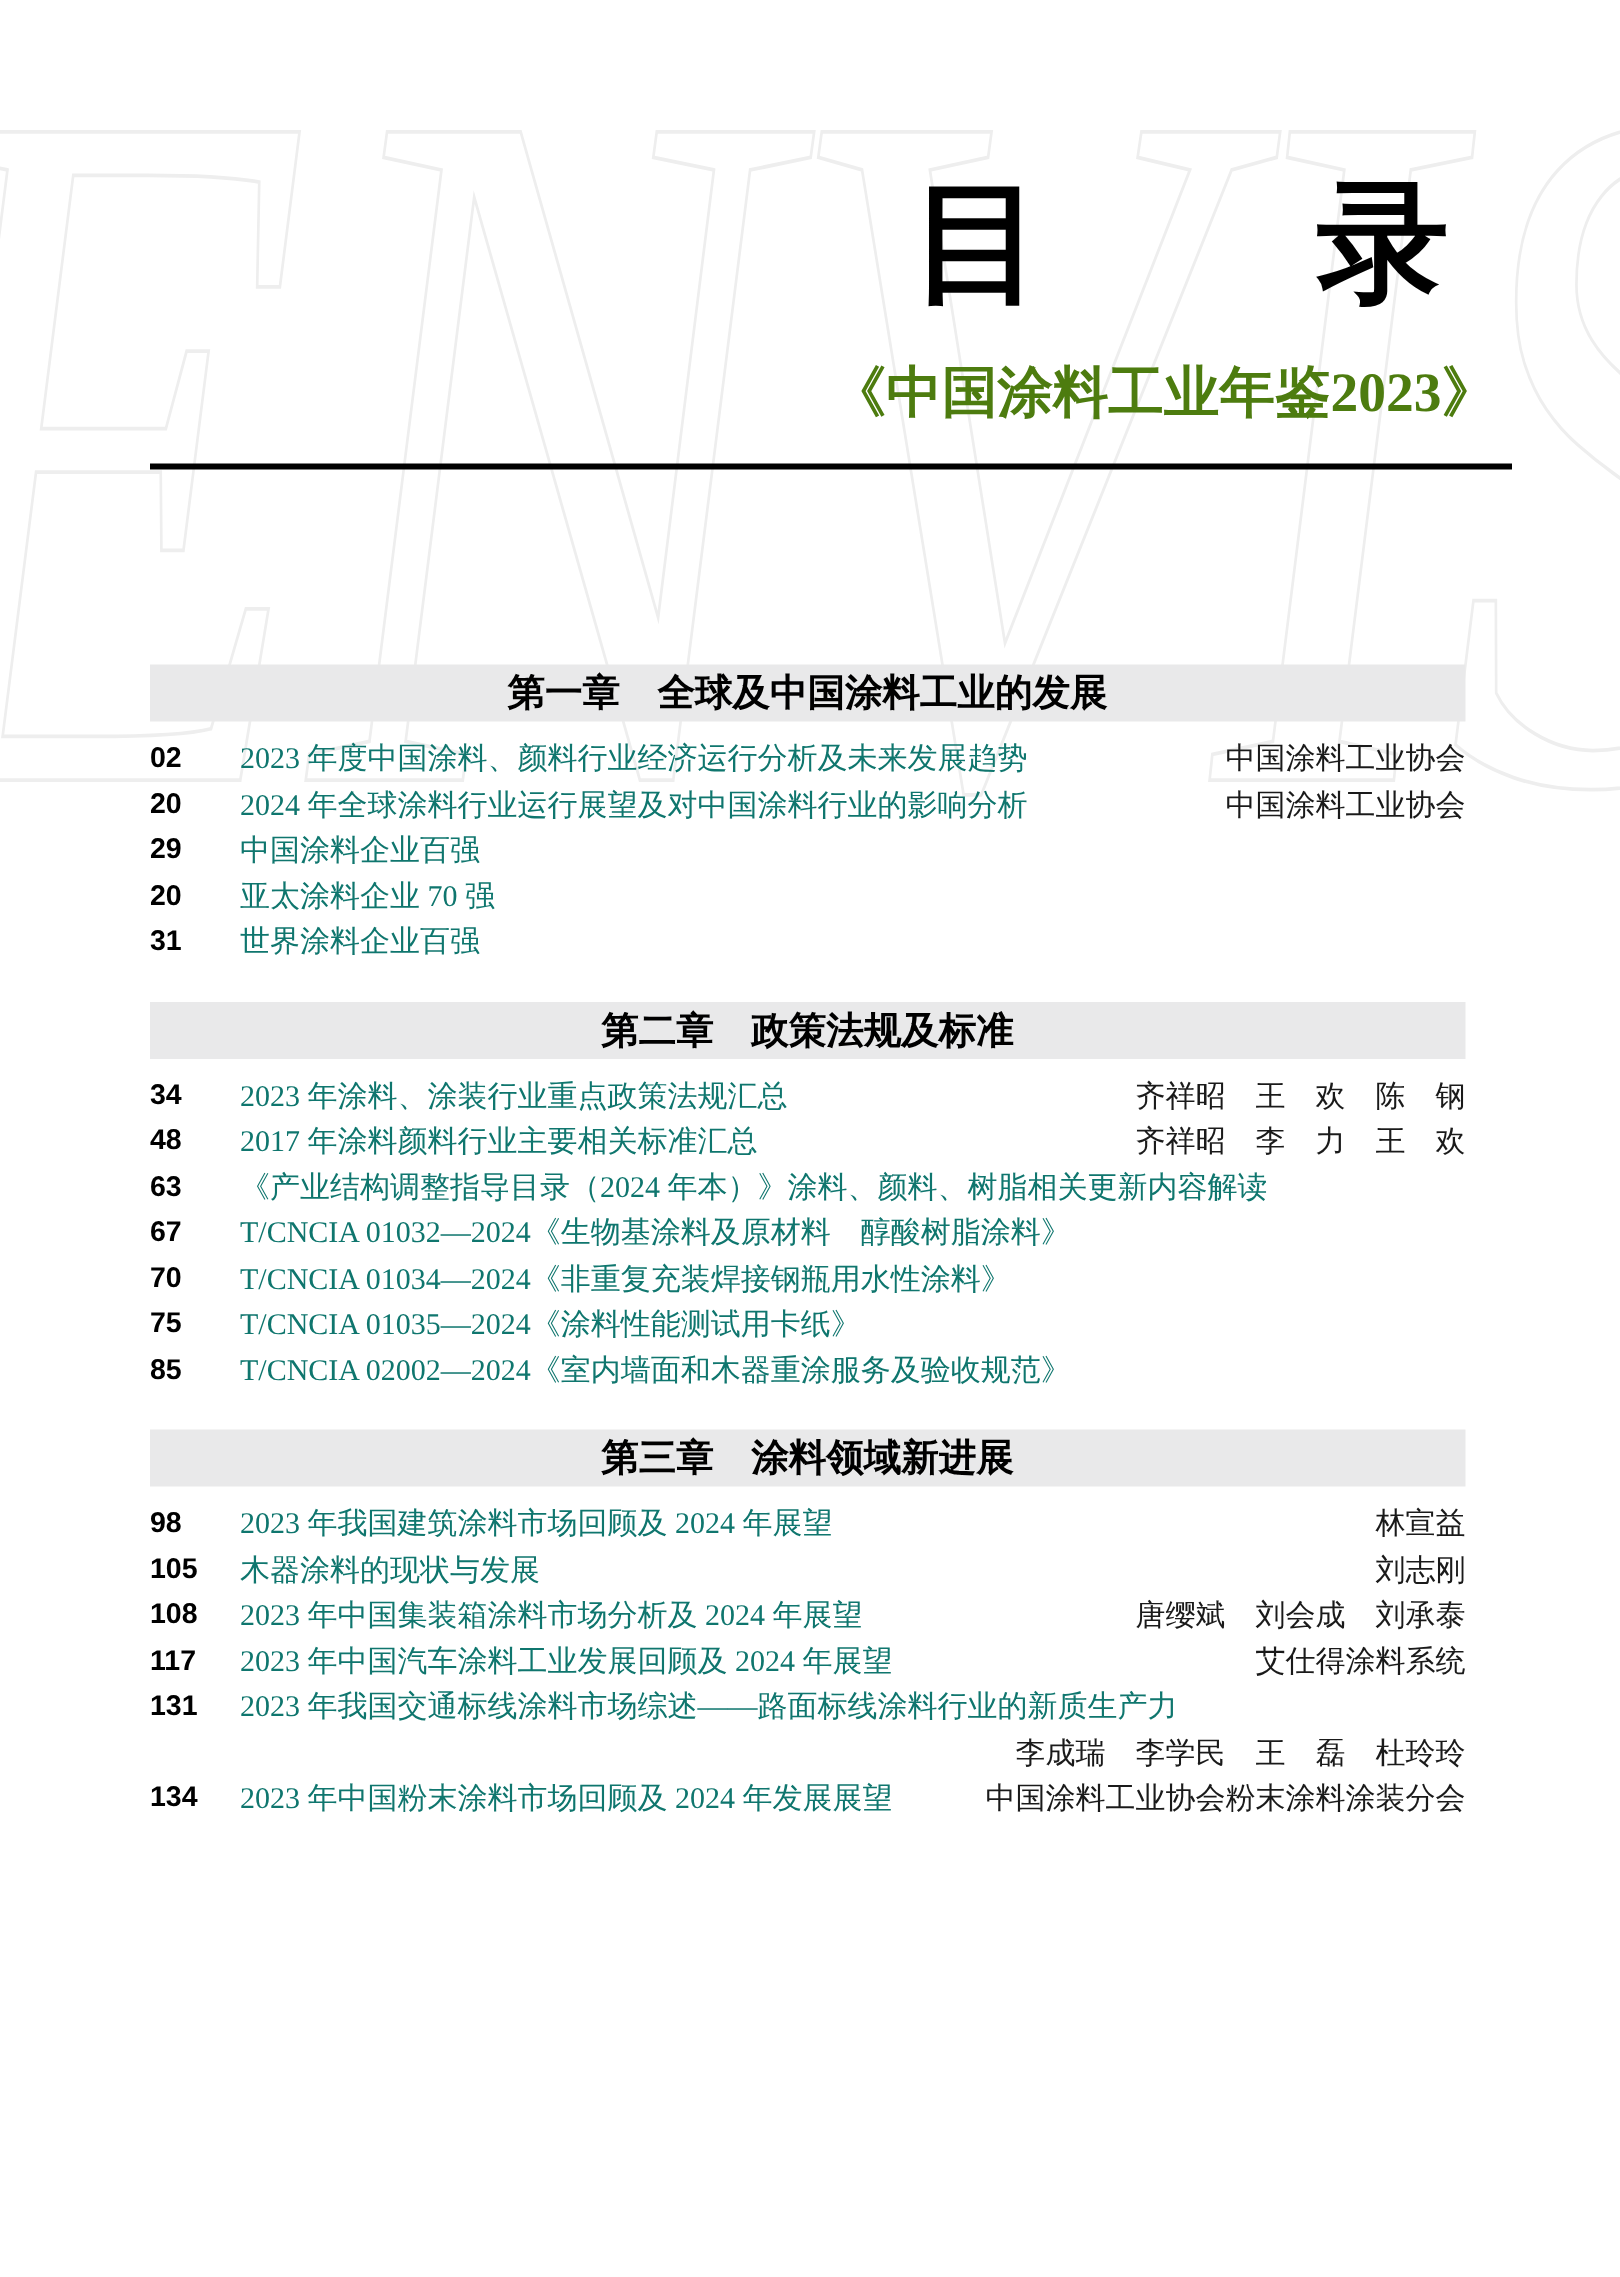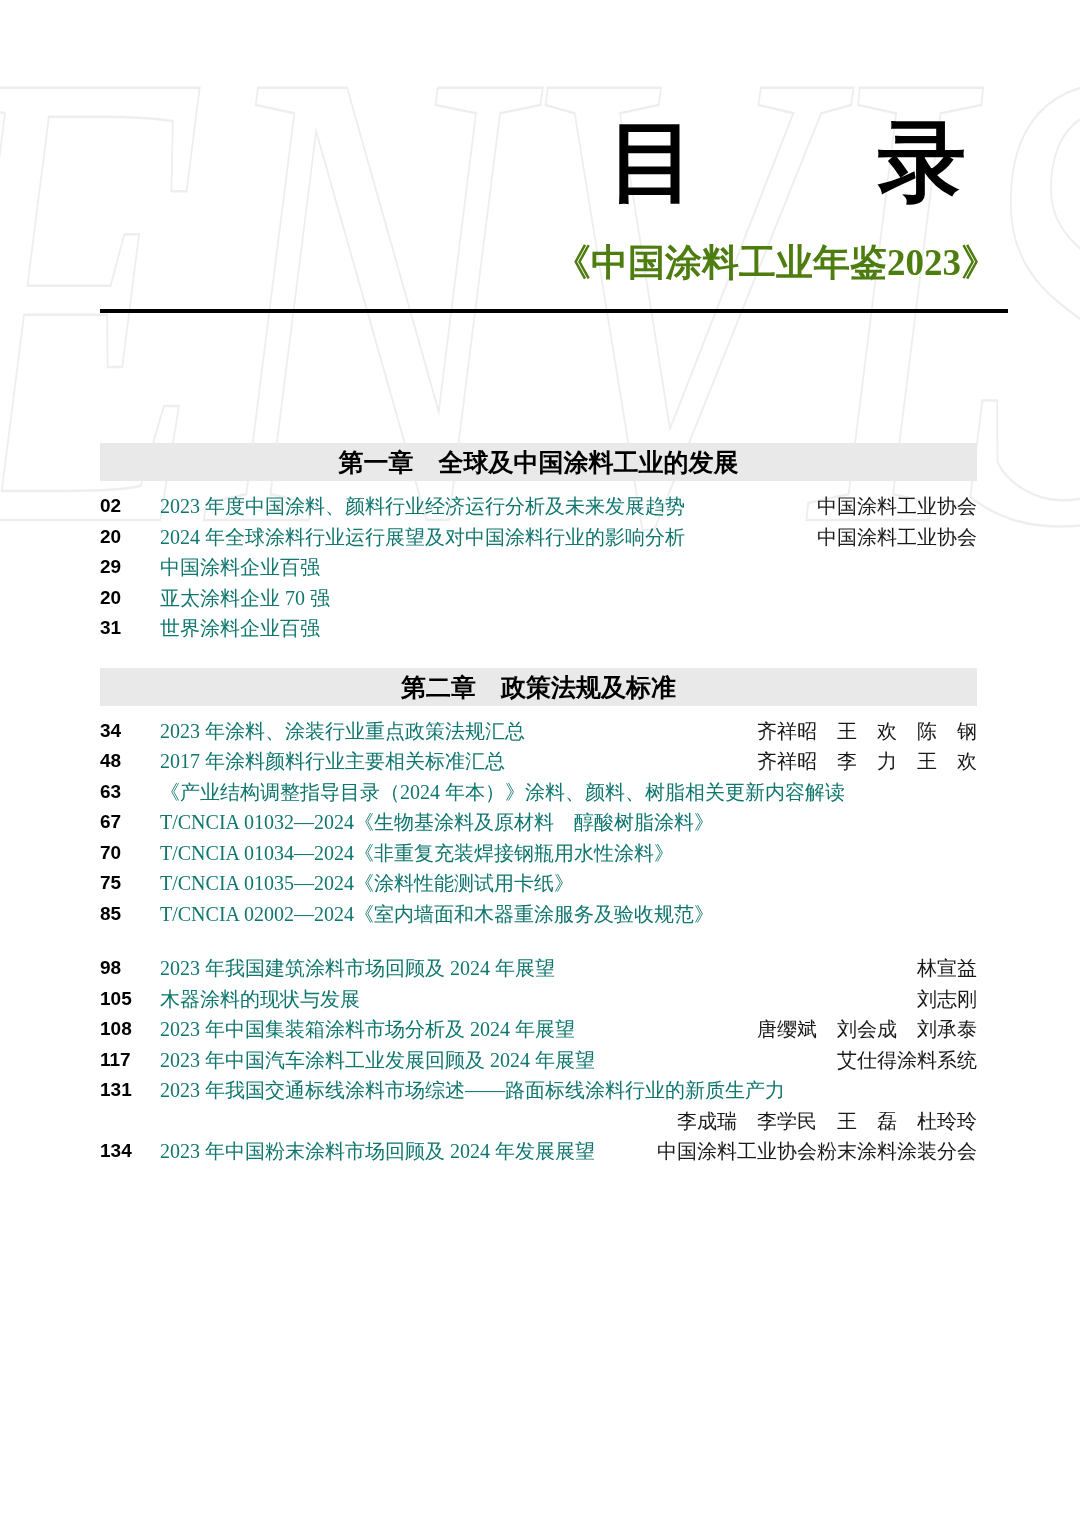--- a/index.html
+++ b/index.html
@@ -182,20 +182,23 @@
 
     <div class="entry">
       <span class="pagenum">85</span>
       <span class="etitle">T/CNCIA 02002—2024《室内墙面和木器重涂服务及验收规范》</span>
       <span class="eauthors"></span>
     </div>
   </div>
     </section>
 
     <section>
+      <div class="chapter-bar" style="background: rgb(233, 233, 234);">
+        <span>第三章　涂料领域新进展</span>
+      </div>
       <div class="entry-list">
     <div class="entry">
       <span class="pagenum">98</span>
       <span class="etitle">2023 年我国建筑涂料市场回顾及 2024 年展望</span>
       <span class="eauthors">林宣益</span>
     </div>
 
     <div class="entry">
       <span class="pagenum">105</span>
       <span class="etitle">木器涂料的现状与发展</span>

